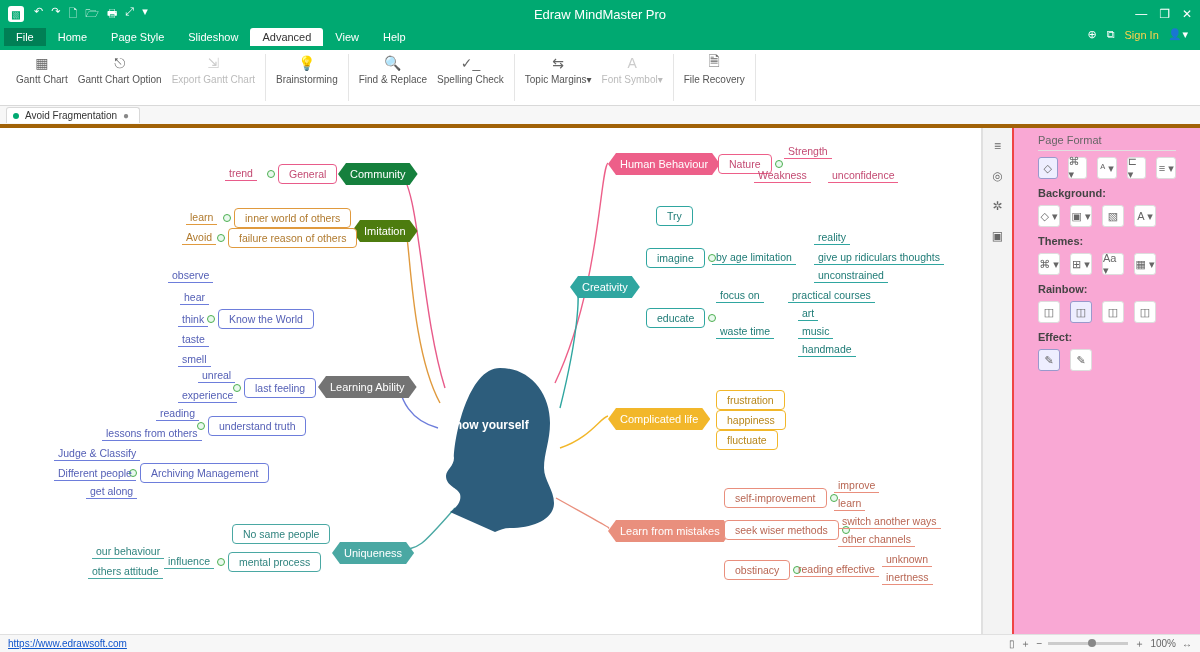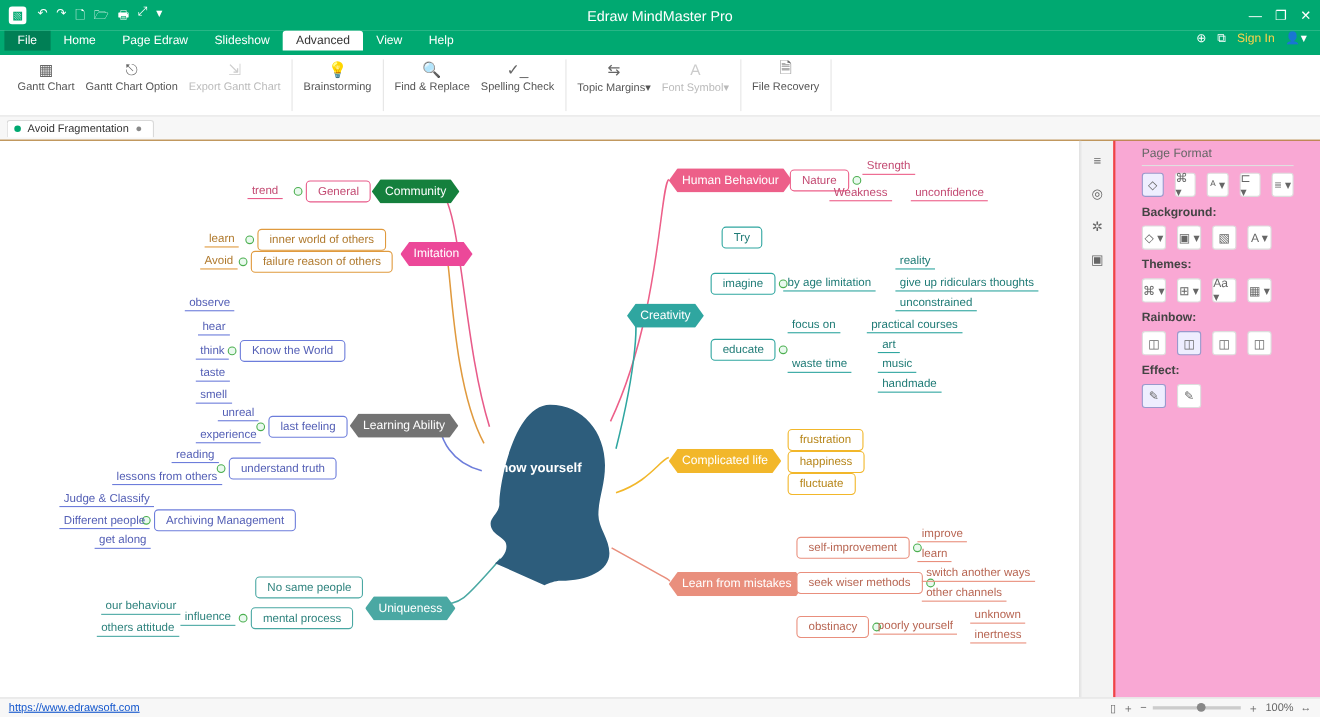--- a/index.html
+++ b/index.html
@@ -23,21 +23,21 @@
 
 
 .ribbon { height:56px; background:#fff; border-bottom:1px solid #d9d9d9; display:flex; padding:4px 6px; gap:0; }
 .rgrp { display:flex; gap:10px; padding:0 10px; border-right:1px solid #e5e5e5; }
 .rbtn { display:flex; flex-direction:column; align-items:center; justify-content:flex-start; gap:2px; font-size:10px; color:#555; text-align:center; cursor:pointer; min-width:38px; }
 .rbtn .ic { width:18px; height:18px; display:flex; align-items:center; justify-content:center; font-size:14px; color:#666; }
 .rbtn.disabled { color:#bbb; }
 .rbtn.disabled .ic { color:#ccc; }
 
 
-.doctabs { height:22px; background:#f7f7f7; border-bottom:1px solid #a16207; display:flex; align-items:center; padding-left:6px; gap:4px; }
+.doctabs { height:22px; background:#f7f7f7; border-bottom:4px solid #a16207; display:flex; align-items:center; padding-left:6px; gap:4px; }
 .doctab { display:flex; align-items:center; gap:6px; background:#fff; border:1px solid #d9d9d9; border-bottom:none; padding:2px 10px 2px 6px; font-size:10px; border-top-left-radius:3px; border-top-right-radius:3px; }
 .doctab .dot { width:6px; height:6px; background:#00a971; border-radius:50%; }
 .doctab .close { color:#888; }
 
 
 .main { position:absolute; top:128px; bottom:18px; left:0; right:0; display:flex; }
 .canvas { flex:1; position:relative; background:#fff; overflow:hidden; border-right:1px solid #e0e0e0; }
 .sidepanel { width:188px; background:#f9a8d4; border-left:2px solid #ef4444; padding:6px 24px; font-size:11px; color:#444; }
 .sidepanel h4 { font-size:11px; font-weight:600; margin:8px 0 6px; }
 .sidepanel .row { display:flex; gap:10px; align-items:center; margin-bottom:6px; }
@@ -85,21 +85,21 @@
   <div class="winctl">
     <span>—</span>
     <span>❐</span>
     <span>✕</span>
   </div>
 </div>
 
 <div class="menubar">
   <div class="tab file">File</div>
   <div class="tab">Home</div>
-  <div class="tab">Page Edraw</div>
+  <div class="tab">Page Style</div>
   <div class="tab">Slideshow</div>
   <div class="tab selected">Advanced</div>
   <div class="tab">View</div>
   <div class="tab">Help</div>
   <div class="right">
     <span>⊕</span>
     <span>⧉</span>
     <span class="signin">Sign In</span>
     <span>👤▾</span>
   </div>
@@ -182,21 +182,21 @@
     </svg>
 
     <div class="center">
       <svg class="headsvg" viewBox="0 0 130 170">
         <path fill="#2d5d7c" d="M70 5c30 0 50 25 50 55 0 18-6 30-6 45 0 12 10 22 10 35 0 16-20 25-44 25-6 0-10 2-15 4l-45-20c6-4 12-10 10-18-2-6-14-8-14-18 0-6 8-10 8-18 0-20 14-90 46-90z"></path>
       </svg>
       <div class="label">Know yourself</div>
     </div>
 
     <div class="majornode hex" style="left:338px; top:35px; background:#15803d"><span>Community</span></div>
-    <div class="majornode hex" style="left:364px; top:92px; background:#ec4899"><span>Imitation</span></div>
+    <div class="majornode hex" style="left:352px; top:92px; background:#4d7c0f"><span>Imitation</span></div>
     <div class="majornode hex" style="left:318px; top:248px; background:#737373"><span>Learning Ability</span></div>
     <div class="majornode hex" style="left:332px; top:414px; background:#4aa8a3"><span>Uniqueness</span></div>
     <div class="majornode hex" style="left:608px; top:25px; background:#ed5f89"><span>Human Behaviour</span></div>
     <div class="majornode hex" style="left:570px; top:148px; background:#2fa6a0"><span>Creativity</span></div>
     <div class="majornode hex" style="left:608px; top:280px; background:#f2b72a"><span>Complicated life</span></div>
     <div class="majornode hex" style="left:608px; top:392px; background:#e98f7d"><span>Learn from mistakes</span></div>
 
     <div class="node" style="left:278px; top:36px; border-color:#e85b8a;color:#c34a72"><span class="connector" style="left:-12px"></span><span>General</span></div>
     <div class="underline" style="left:225px; top:38px; border-color:#e85b8a;color:#c34a72">trend</div>
 
@@ -255,21 +255,21 @@
     <div class="node" style="left:716px; top:282px; border-color:#f2b72a;color:#b7861a"><span>happiness</span></div>
     <div class="node" style="left:716px; top:302px; border-color:#f2b72a;color:#b7861a"><span>fluctuate</span></div>
 
     <div class="node" style="left:724px; top:360px; border-color:#e98f7d;color:#b86653"><span>self-improvement</span><span class="connector" style="right:-12px"></span></div>
     <div class="underline" style="left:834px; top:350px; border-color:#e98f7d;color:#b86653">improve</div>
     <div class="underline" style="left:834px; top:368px; border-color:#e98f7d;color:#b86653">learn</div>
     <div class="node" style="left:724px; top:392px; border-color:#e98f7d;color:#b86653"><span>seek wiser methods</span><span class="connector" style="right:-12px"></span></div>
     <div class="underline" style="left:838px; top:386px; border-color:#e98f7d;color:#b86653">switch another ways</div>
     <div class="underline" style="left:838px; top:404px; border-color:#e98f7d;color:#b86653">other channels</div>
     <div class="node" style="left:724px; top:432px; border-color:#e98f7d;color:#b86653"><span>obstinacy</span><span class="connector" style="right:-12px"></span></div>
-    <div class="underline" style="left:794px; top:434px; border-color:#e98f7d;color:#b86653">poorly yourself</div>
+    <div class="underline" style="left:794px; top:434px; border-color:#e98f7d;color:#b86653">reading effective</div>
     <div class="underline" style="left:882px; top:424px; border-color:#e98f7d;color:#b86653">unknown</div>
     <div class="underline" style="left:882px; top:442px; border-color:#e98f7d;color:#b86653">inertness</div>
 
   </div>
 
   <div class="rightrail">
     <div class="rb">≡</div>
     <div class="rb">◎</div>
     <div class="rb">✲</div>
     <div class="rb">▣</div>

